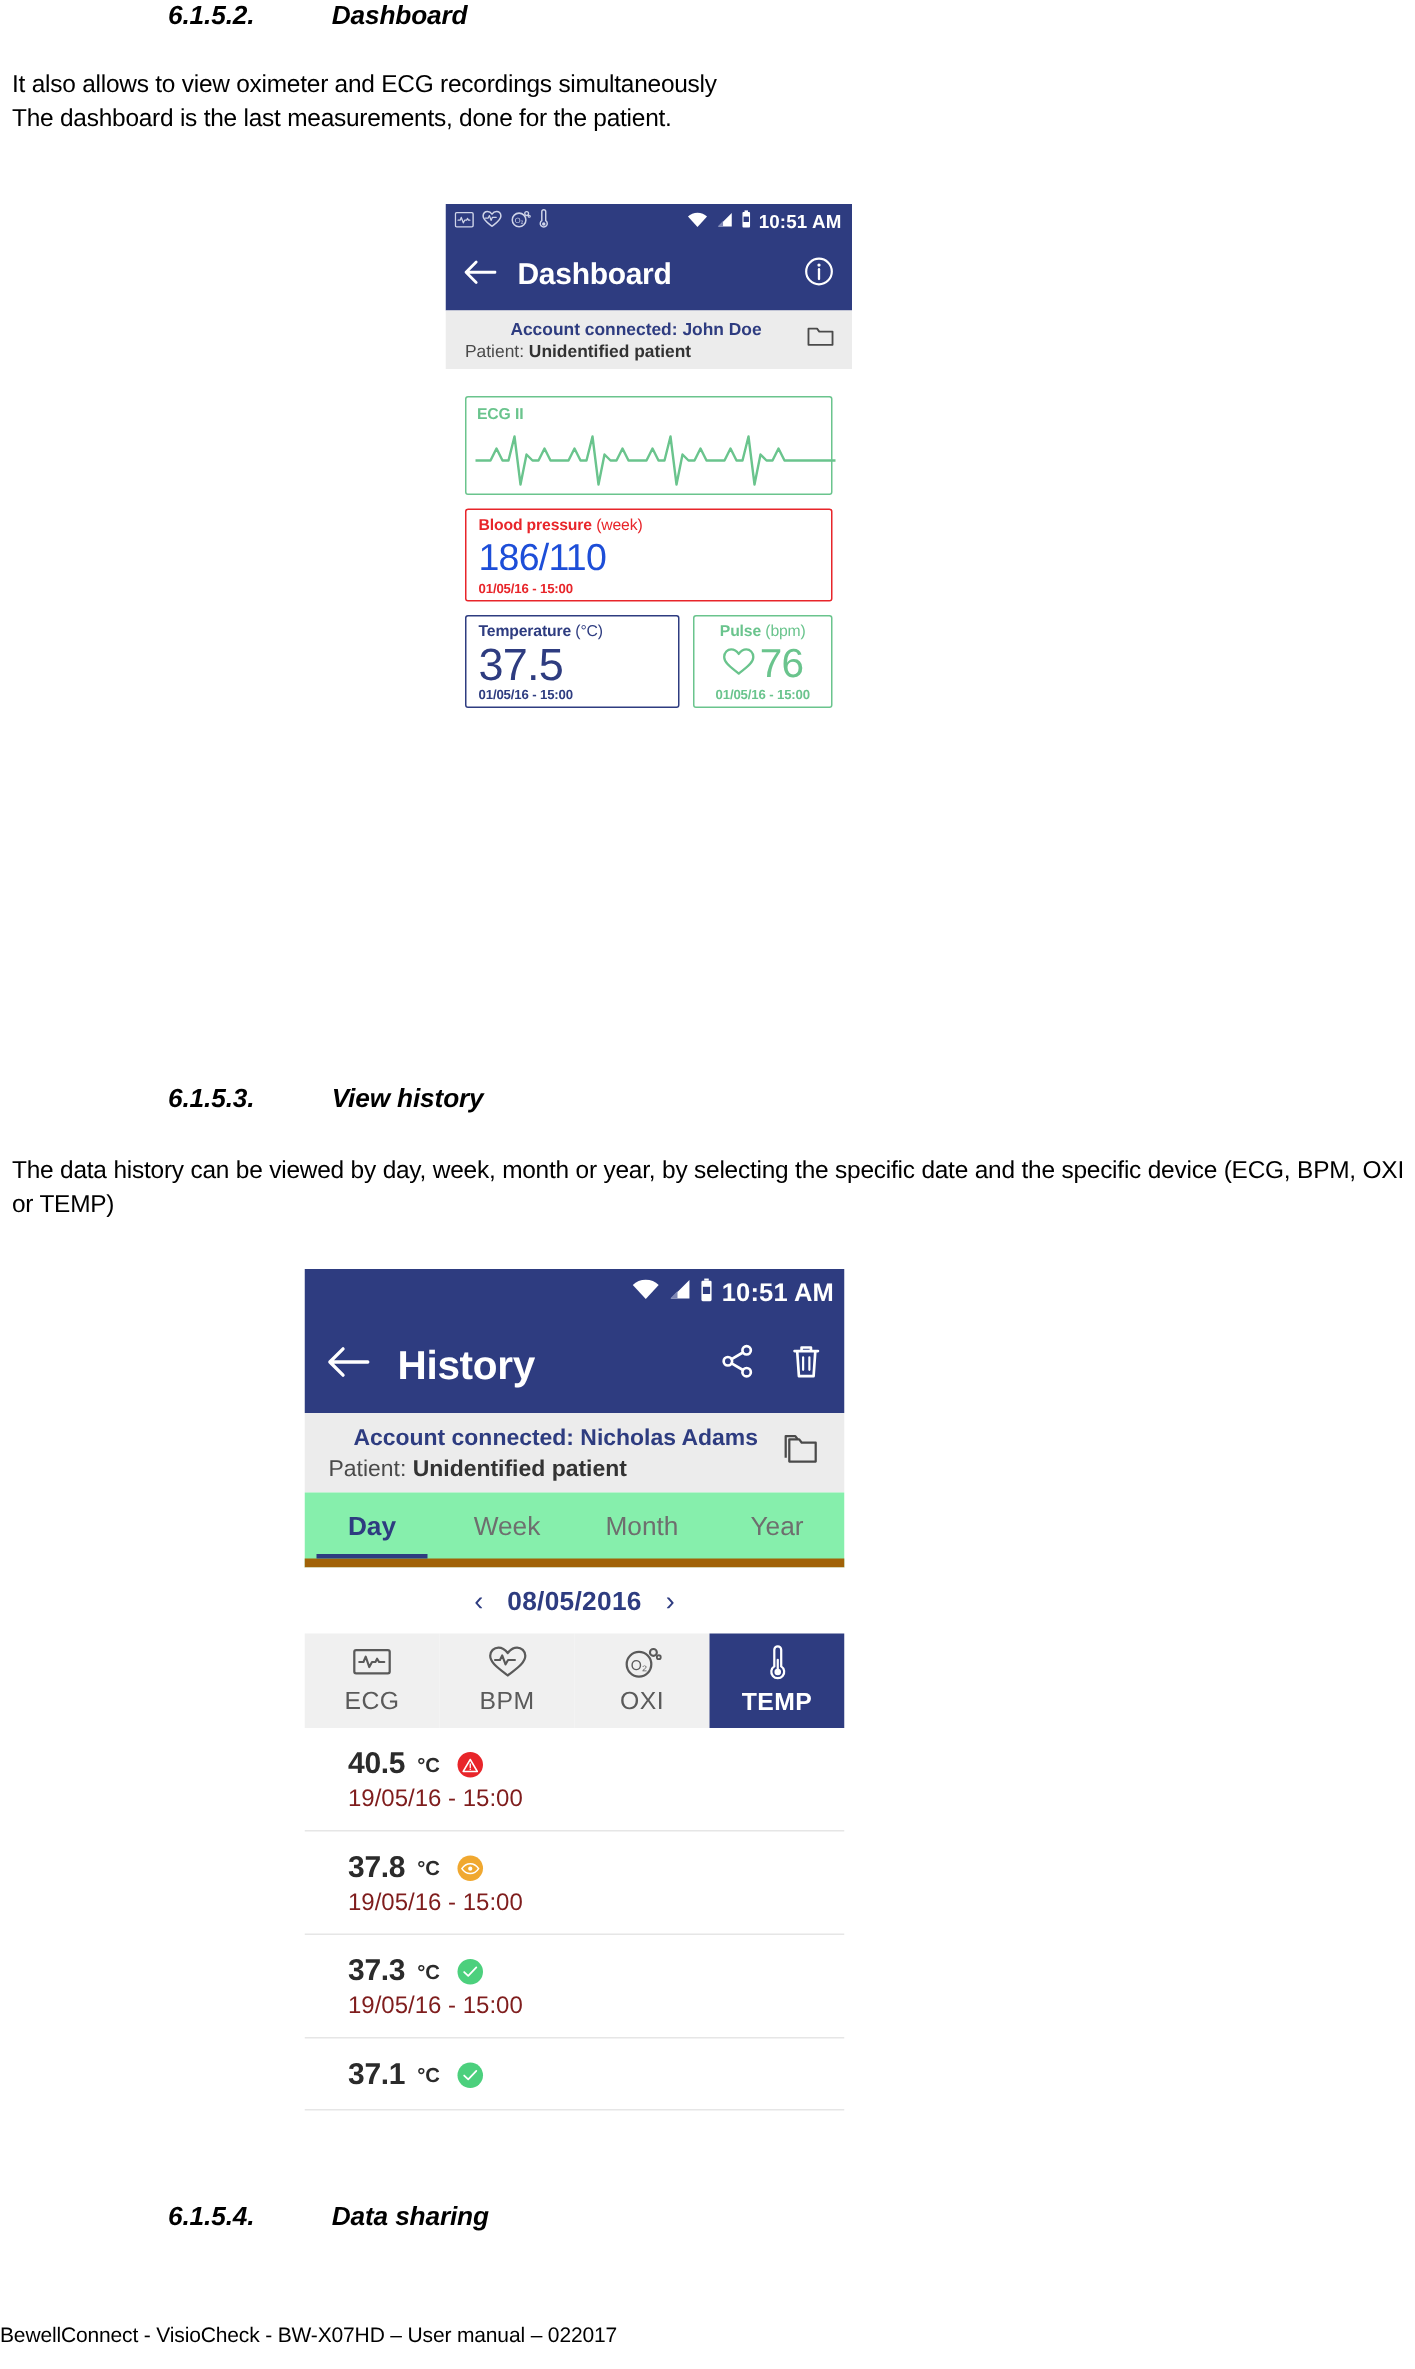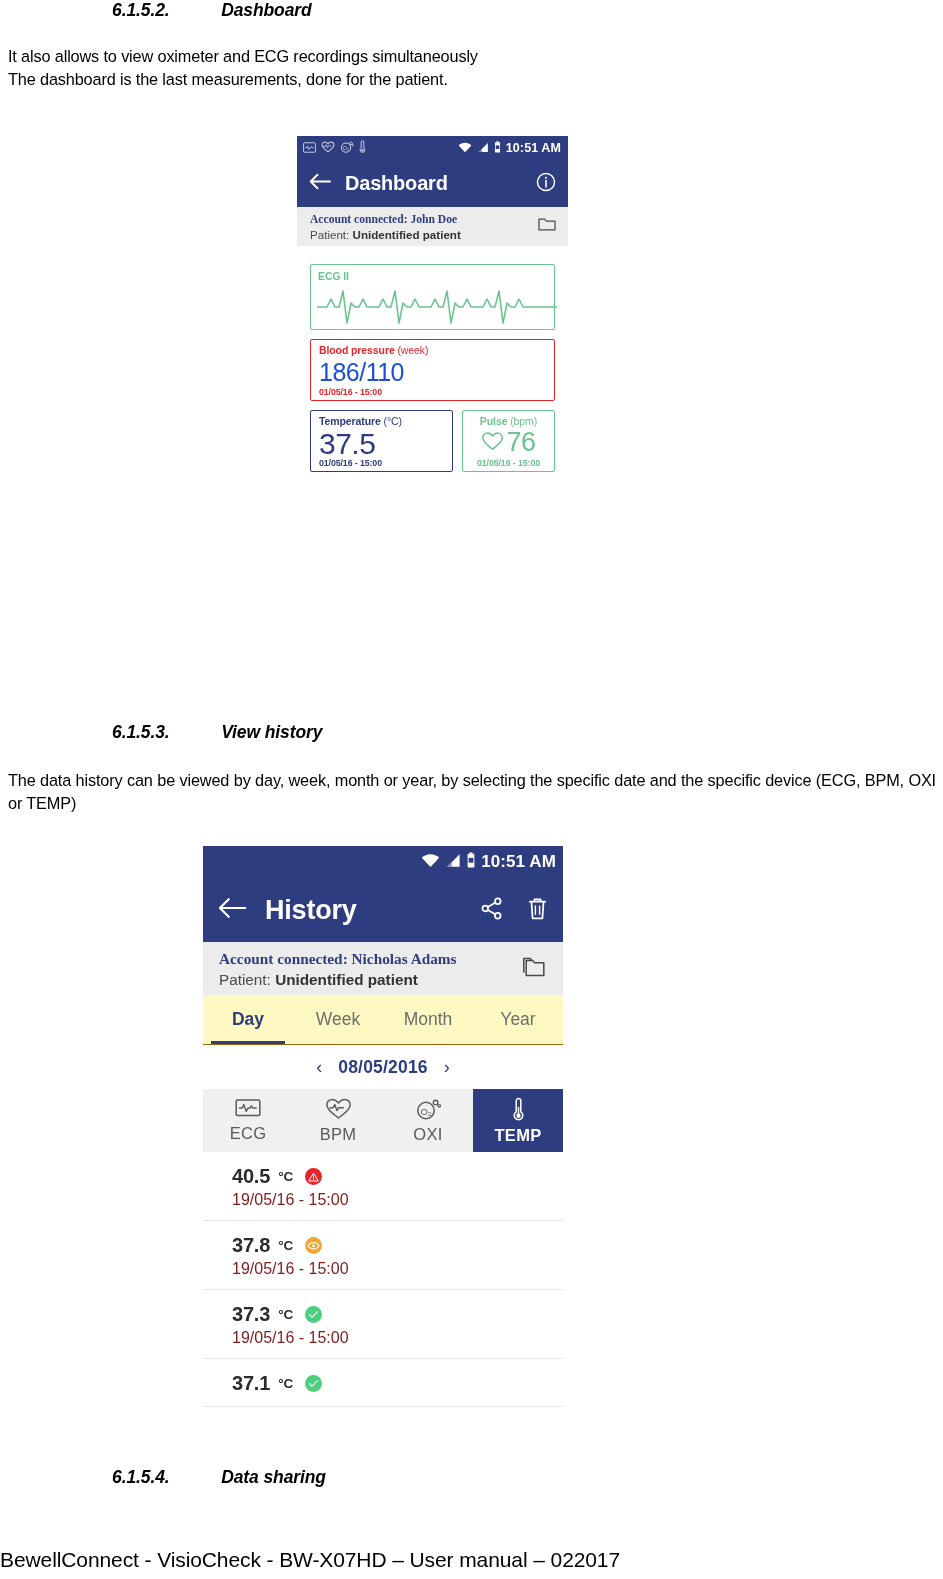--- a/index.html
+++ b/index.html
@@ -37,21 +37,21 @@
     color: #000;
     line-height: 23px;
     letter-spacing: -0.15px;
   }
   .doc-para.justify { text-align: justify; }
 
   .footer-text {
     position: absolute;
     left: 0px; top: 1548px;
     font-family: "Liberation Sans", sans-serif;
-    font-size: 21px;
+    font-size: 14px;
     color: #000;
     white-space: nowrap;
     letter-spacing: -0.1px;
   }
   .page-number {
     position: absolute;
     right: 2px; top: 1582px;
     font-family: "Liberation Sans", sans-serif;
     font-size: 16.5px;
     color: #0f172a;
@@ -91,22 +91,23 @@
   }
   .accountbar {
     background: #ececec;
     display: flex;
     align-items: center;
     width: 100%;
   }
   .acc-lines { flex: 1 1 auto; }
   .acc-line1 {
     color: #2e3c80;
-    font-family: Liberation Serif, serif;
-    font-weight: bold;
+    font-family: Liberation Sans, sans-serif;
+    font-weight: bold;
+    text-align: center;
   }
   .acc-line2 {
     color: #4a4a4a;
     font-family: "Liberation Sans", sans-serif;
   }
   .acc-line2 b { color: #333; }
 
   
   #phone-dashboard { left: 297px; top: 136px; width: 271px; height: 432px; }
   #phone-dashboard .statusbar { height: 24px; }
@@ -202,24 +203,24 @@
   #phone-history .statusbar { height: 32px; }
   #phone-history .appbar { height: 64px; padding: 0 14px; }
   #phone-history .appbar-title { font-size: 27px; margin-left: 18px; }
   #phone-history .accountbar { height: 53px; padding: 0 15px 0 16px; }
   #phone-history .acc-line1 { font-size: 15.3px; line-height: 21px; }
   #phone-history .acc-line2 { font-size: 15.3px; line-height: 21px; }
   #phone-history .sb-time { font-size: 17px; }
 
   .period-tabs {
     display: flex;
-    background: #fef9c3;
+    background: #86efac;
     height: 50px;
     align-items: center;
-    border-bottom: 1px solid #a16207;
+    border-bottom: 6px solid #a16207;
   }
   .period-tab {
     flex: 1 1 0;
     text-align: center;
     font-family: "Liberation Sans", sans-serif;
     font-size: 17.5px;
     color: #6e6e6e;
     height: 100%;
     display: flex; align-items: center; justify-content: center;
     position: relative;

